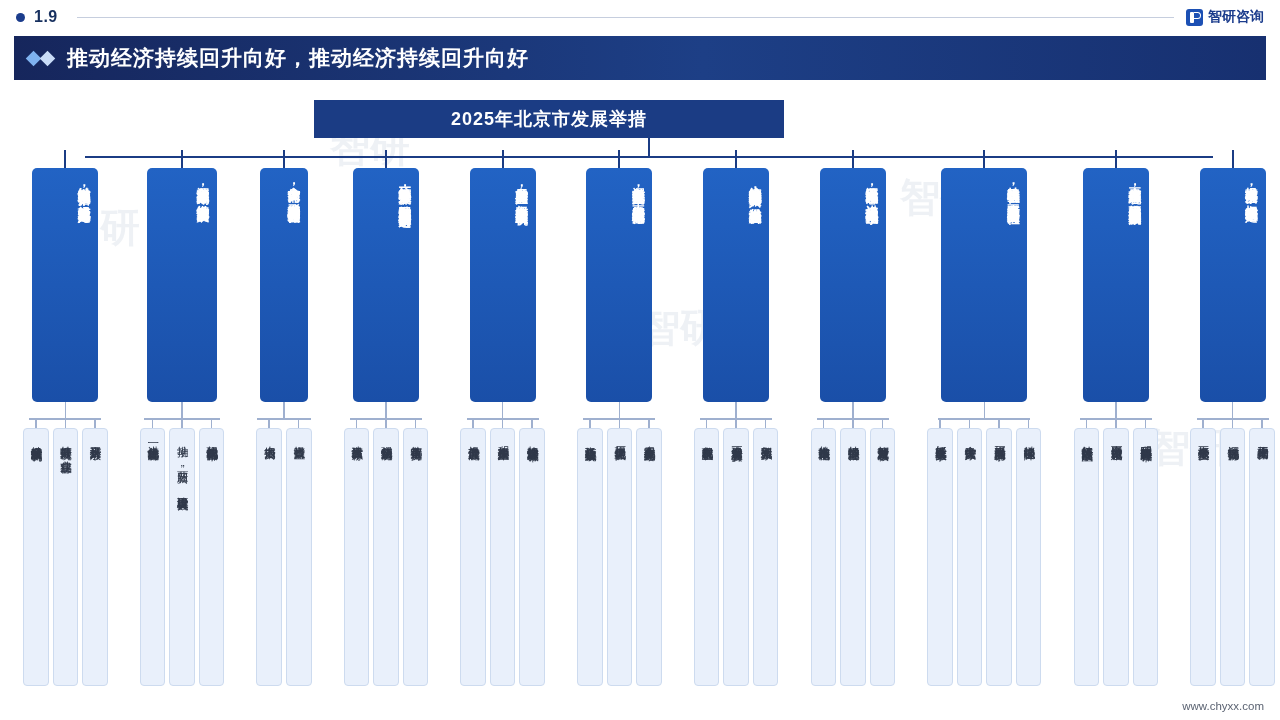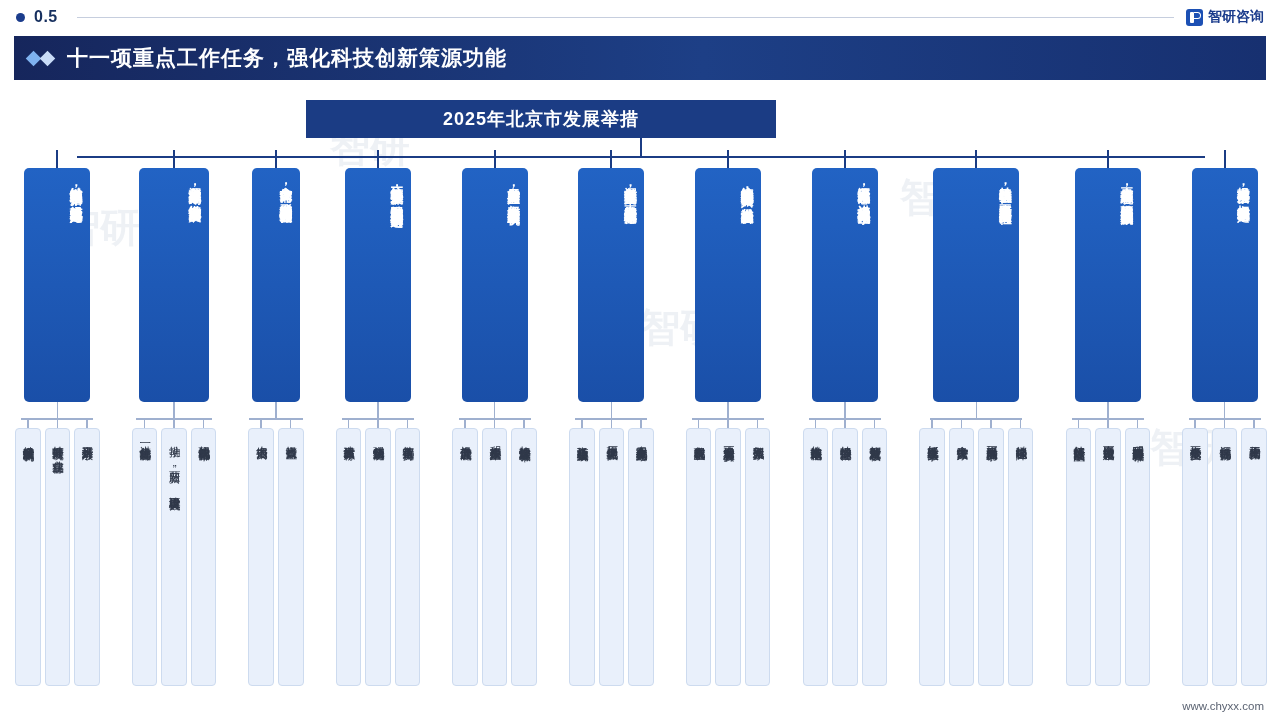--- a/index.html
+++ b/index.html
@@ -51,21 +51,21 @@
   }
   .banner-diamonds { display:flex; gap:3px; margin-right: 14px; flex:none; }
   .diamond { width: 11px; height: 11px; background:#7fb2f0; transform: rotate(45deg); }
   .diamond.d2 { background:#c9dcf7; }
   .banner-title {
     color:#fff; font-size: 21px; font-weight: bold; letter-spacing: 1px;
     white-space: nowrap;
   }
 
   
-  .chart { position:absolute; top: 90px; left:1px; width:1080px; height: 600px; }
+  .chart { position:absolute; top: 90px; left:9px; width:1080px; height: 600px; }
 
   .root-box {
     position:absolute; top: 10px; left: 50%; transform: translateX(-50%);
     width: 470px; height: 38px; background:#1b3c84; color:#fff;
     display:flex; align-items:center; justify-content:center;
     font-size: 18px; font-weight:bold; letter-spacing:1px;
   }
 
   
   .v-line { position:absolute; background:#1b3c84; width: 2px; }
@@ -116,35 +116,35 @@
 <div class="page">
 
   <div class="wm" style="left:60px; top:200px;">智研</div>
   <div class="wm" style="left:330px; top:120px;">智研</div>
   <div class="wm" style="left:640px; top:300px;">智研</div>
   <div class="wm" style="left:900px; top:170px;">智研</div>
   <div class="wm" style="left:1150px; top:420px;">智研</div>
 
   <div class="topbar">
     <span class="bullet-dot"></span>
-    <span class="topbar-title">0.5</span>
+    <span class="topbar-title">1.9</span>
     <span style="width:7px"></span>
     <span class="topbar-rule"></span>
     <span class="brand">
       <span class="brand-mark"></span>
       <span class="brand-name">智研咨询</span>
     </span>
   </div>
 
   <div class="banner">
     <span class="banner-diamonds">
       <span class="diamond"></span>
       <span class="diamond d2"></span>
     </span>
-    <span class="banner-title">十一项重点工作任务，强化科技创新策源功能</span>
+    <span class="banner-title">推动经济持续回升向好，推动经济持续回升向好</span>
   </div>
 
   <div class="chart">
     <div class="root-box">2025年北京市发展举措</div>
     <div class="v-line" id="root-stem" style="top:48px; left:639px; height:18px;"></div>
     <div class="h-line" id="root-bus" style="top:66px; left:76px; width:1128px;"></div>
     <div class="cols" id="columns">
         <div class="col">
           <div style="width: 2px; height: 18px; background: rgb(27, 60, 132);"></div>
           <div class="main-box" style="width: 66px;">针对性出台系列稳增长举措，经济总体实现稳定向好。</div>

